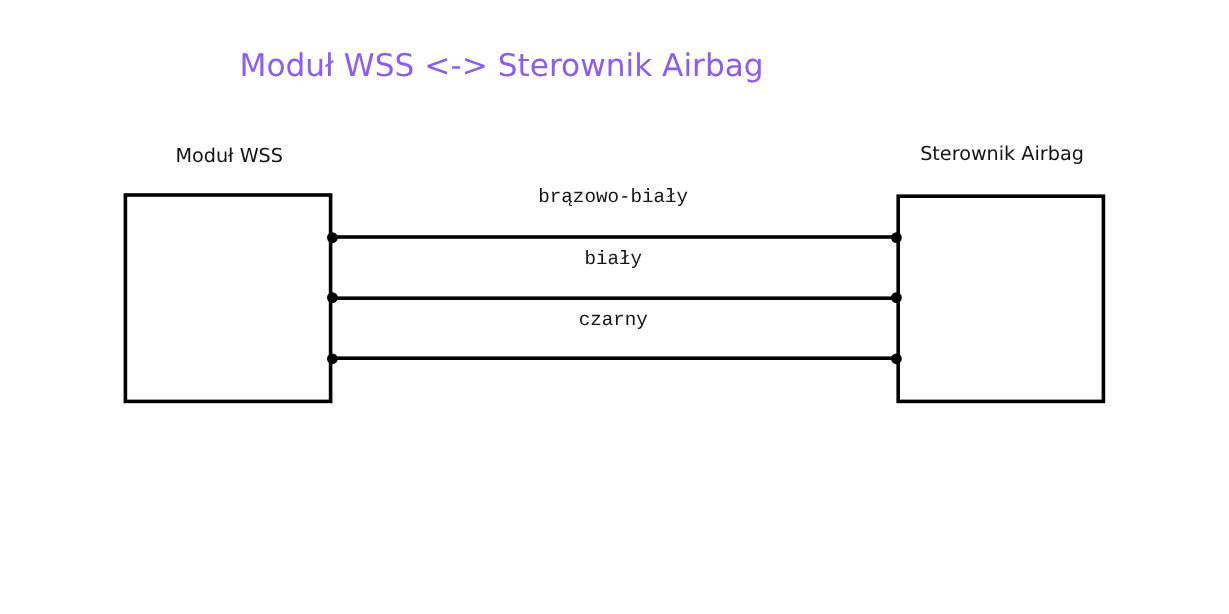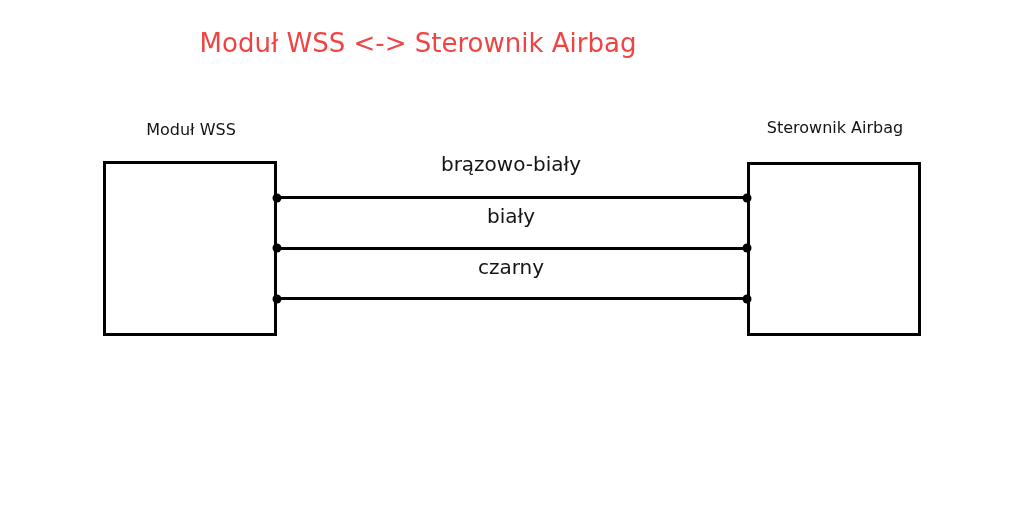--- a/index.html
+++ b/index.html
@@ -11,27 +11,27 @@
     position: relative;
     width: 1024px;
     height: 512px;
     background: #ffffff;
     font-family: "DejaVu Sans", "Liberation Sans", sans-serif;
     color: #000000;
     overflow: hidden;
   }
   .title {
     position: absolute;
-    top: 28px;
+    top: 40px;
     left: 0;
     width: 836px;
     text-align: center;
     font-size: 26px;
     line-height: 31px;
-    color: #ef4444;
+    color: #8b5cf6;
     white-space: nowrap;
   }
   .module-box {
     position: absolute;
     box-sizing: border-box;
     border: 3px solid #000000;
     background: #ffffff;
   }
   .module-box.left {
     left: 103px;
@@ -82,24 +82,25 @@
   }
   .dot.l { left: 277px; }
   .dot.r { left: 747px; }
   .dot.y0 { top: 198px; }
   .dot.y1 { top: 248px; }
   .dot.y2 { top: 299px; }
   .wire-label {
     position: absolute;
     left: 511px;
     transform: translateX(-50%);
-    font-size: 20px;
+    font-size: 16px;
     line-height: 16px;
     white-space: nowrap;
     color: #141414;
+    font-family: Liberation Mono, monospace;
   }
   .wire-label.t0 { top: 156px; }
   .wire-label.t1 { top: 208px; text-align: center; }
   .wire-label.t2 { top: 259px; }
 </style>
 </head>
 <body>
 
 <div class="canvas">
 

